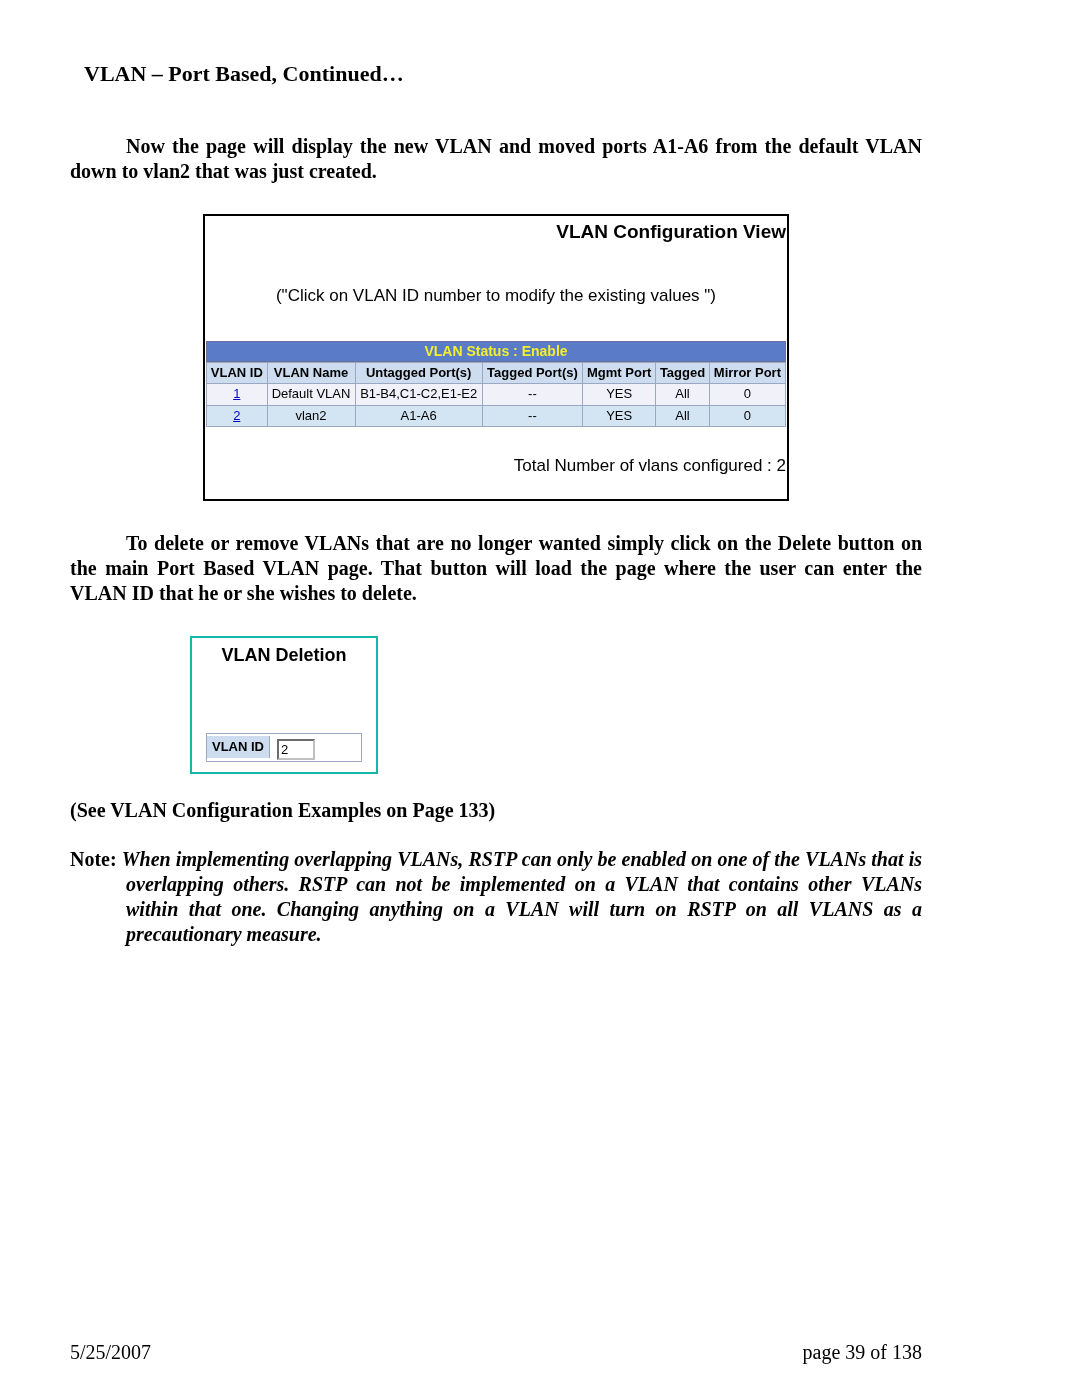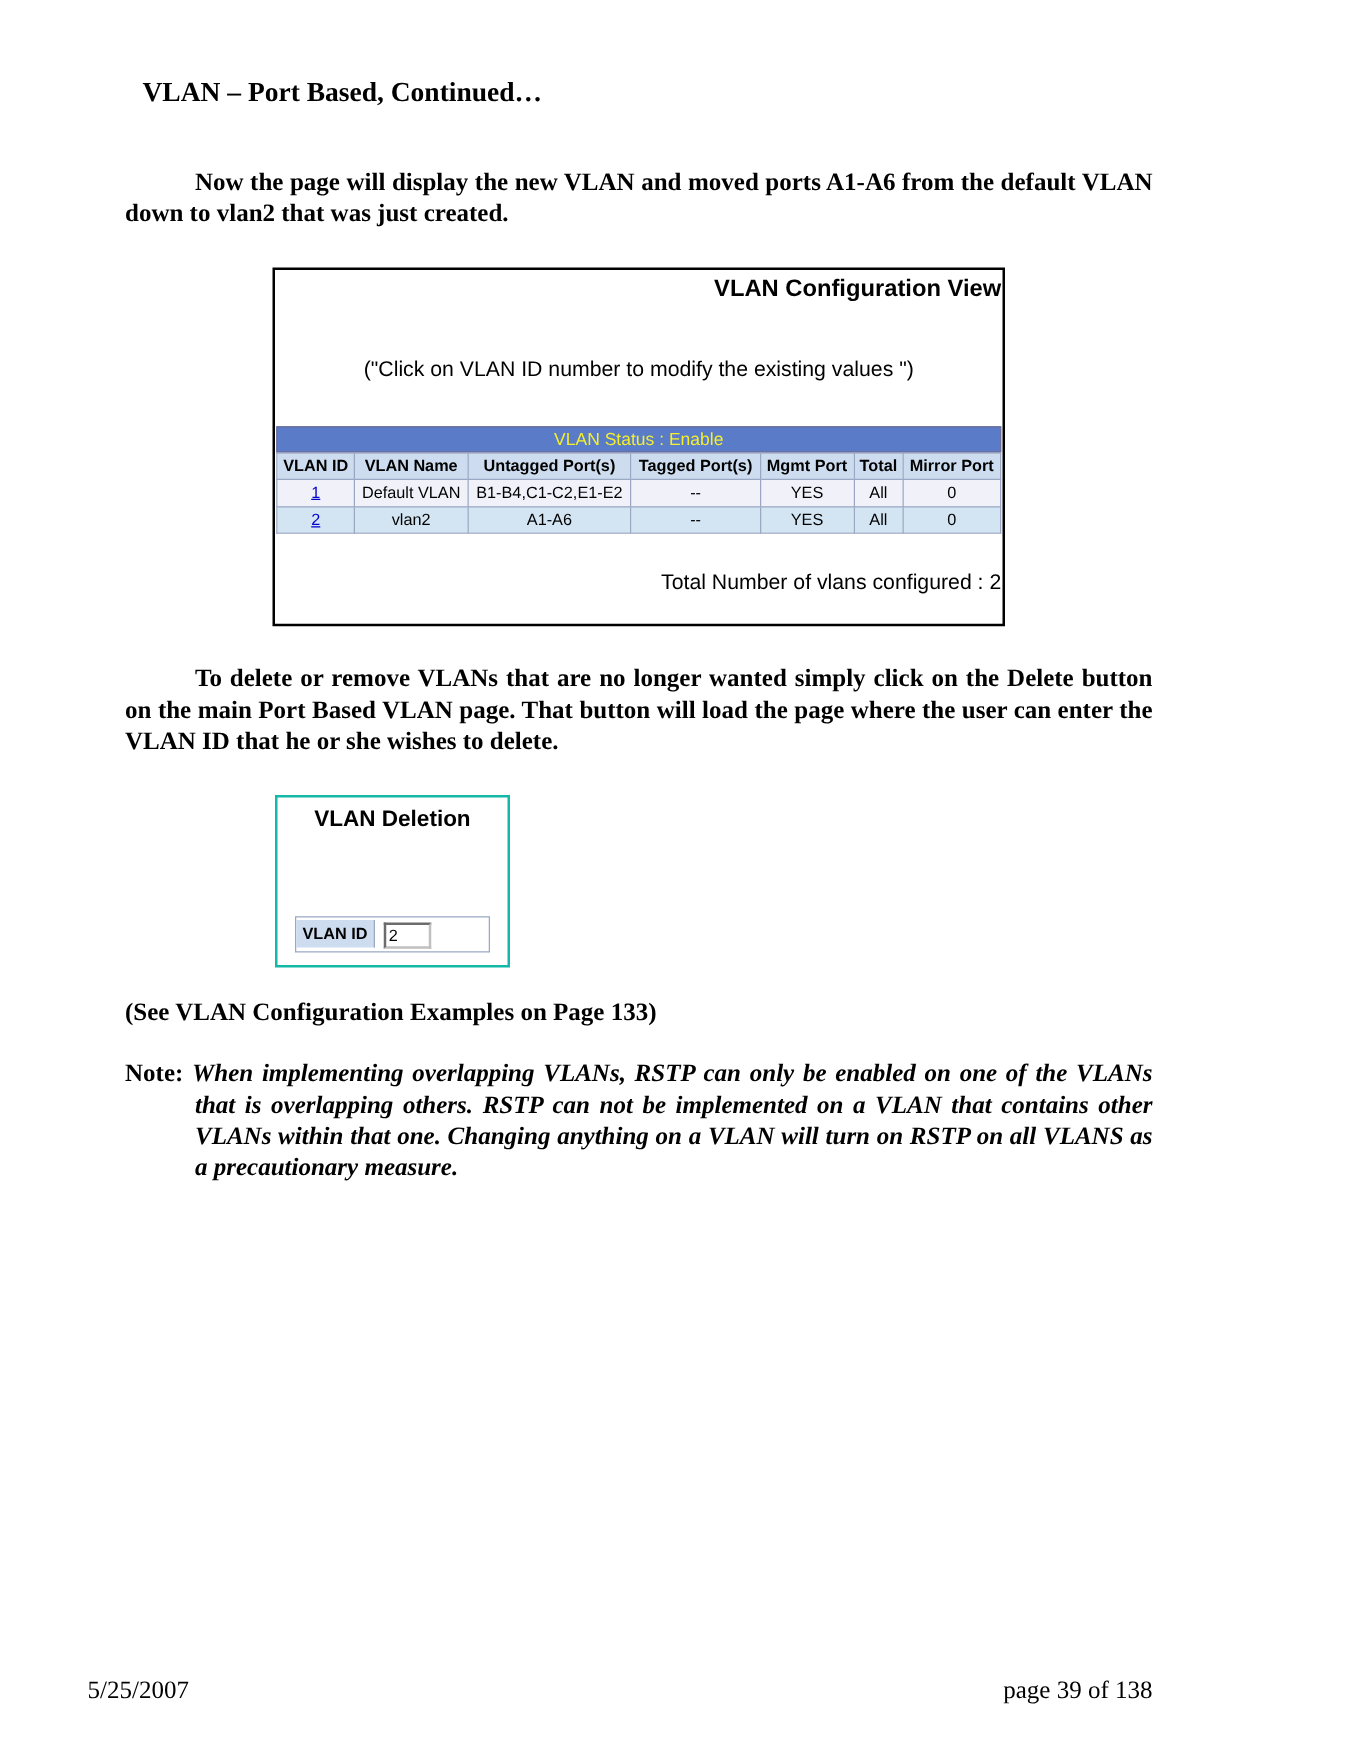--- a/index.html
+++ b/index.html
@@ -5,21 +5,21 @@
   html, body {
     margin: 0;
     padding: 0;
     background: #ffffff;
     font-family: "Times New Roman", Times, serif;
     color: #000;
   }
   .page {
     width: 992px;
     min-height: 1397px;
-    padding: 60px 70px 0 100px;
+    padding: 60px 70px 0 70px;
     box-sizing: border-box;
     position: relative;
     font-size: 20px;
     line-height: 1.25;
   }
   .heading {
     font-weight: bold;
     margin: 0 0 46px 14px;
     font-size: 22px;
   }
@@ -46,21 +46,21 @@
   }
   .vlan-view .hint {
     text-align: center;
     padding: 40px 0 34px 0;
     font-size: 17px;
     font-family: Arial, Helvetica, sans-serif;
   }
   .vlan-view .status-bar {
     background: #5a7bc8;
     color: #f3ee2e;
-    font-weight: normal;
+    font-weight: bold;
     text-align: center;
     border: 1px solid #6d6d99;
     font-size: 14px;
     padding: 1px 0;
     font-family: Arial, Helvetica, sans-serif;
   }
 
   table.vlan-table {
     width: 100%;
     border-collapse: collapse;
@@ -198,21 +198,21 @@
     <div class="status-bar">VLAN Status   :   Enable</div>
 
     <table class="vlan-table">
       <thead>
         <tr>
           <th>VLAN ID</th>
           <th>VLAN Name</th>
           <th>Untagged Port(s)</th>
           <th>Tagged Port(s)</th>
           <th>Mgmt Port</th>
-          <th>Total</th>
+          <th>Tagged</th>
           <th>Mirror Port</th>
         </tr>
       </thead>
       <tbody>
         <tr class="row-a">
           <td class="id"><a href="#">1</a></td>
           <td>Default VLAN</td>
           <td>B1-B4,C1-C2,E1-E2</td>
           <td>--</td>
           <td>YES</td>

